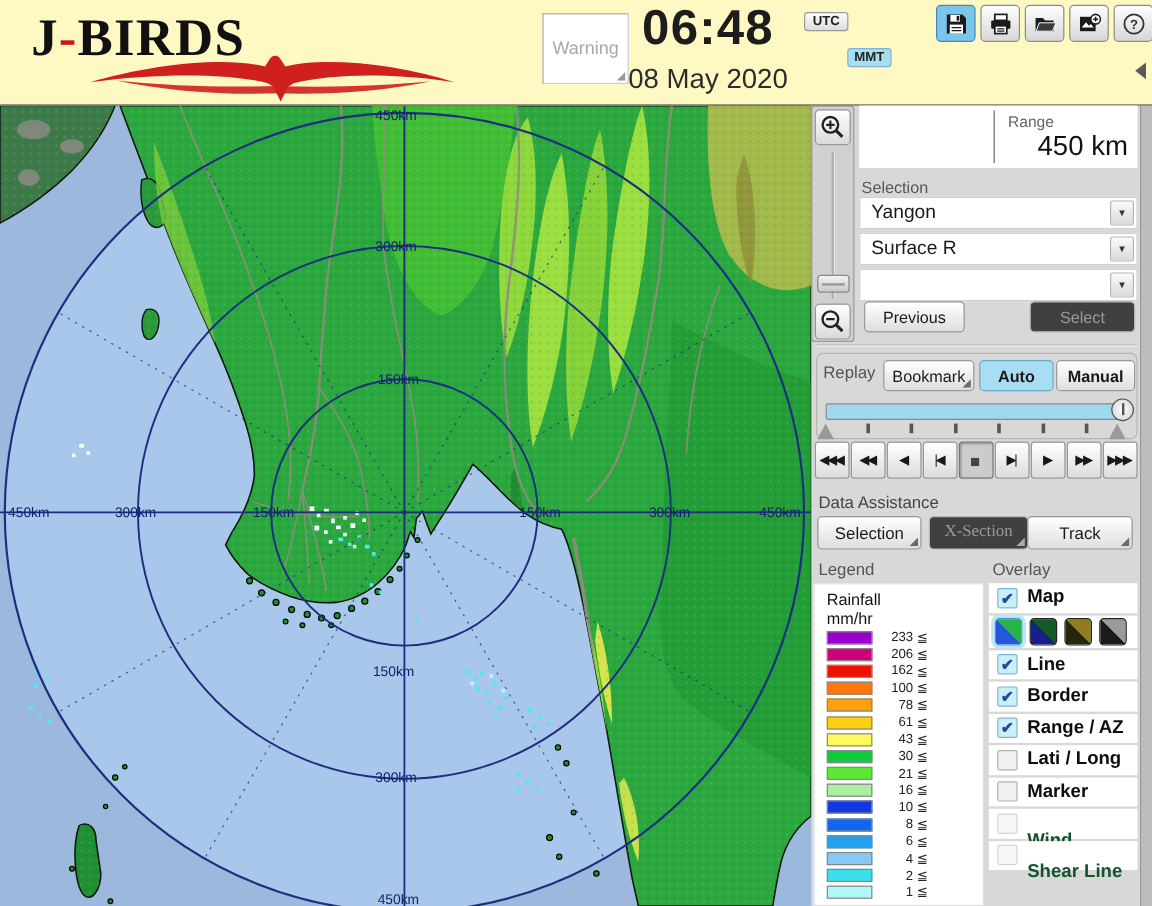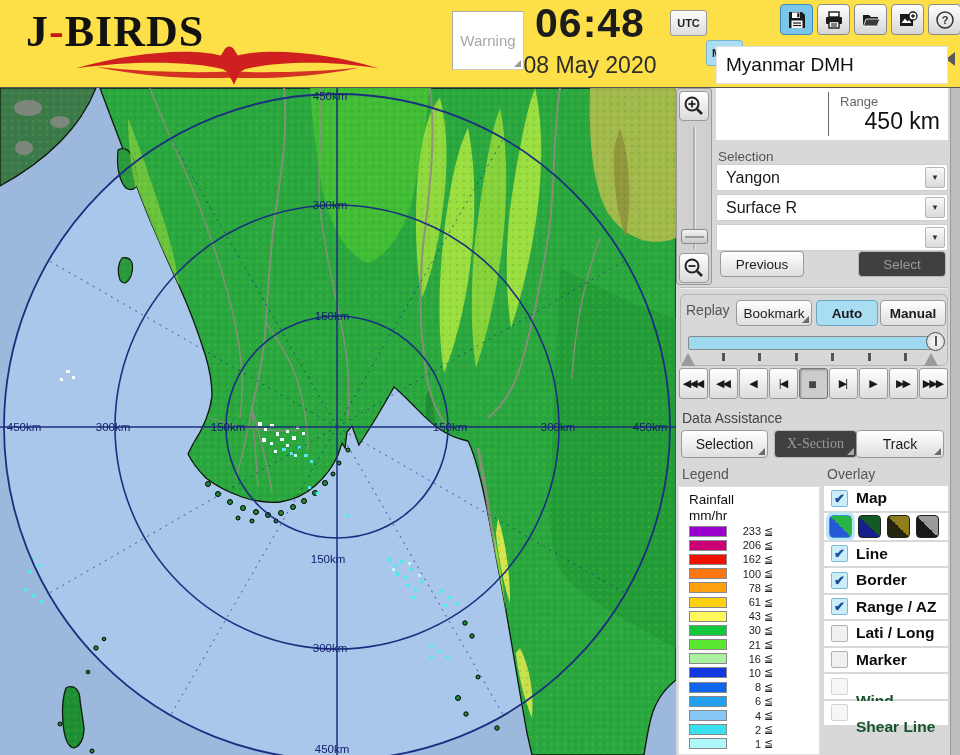--- a/index.html
+++ b/index.html
@@ -1,42 +1,42 @@
 <!DOCTYPE html>
 <html><head>
 <meta charset="utf-8">
 <style>
   * { box-sizing: border-box; margin: 0; padding: 0; }
   body { background:#888; font-family:"Liberation Sans", sans-serif; }
   .app { position:relative; width:960px; height:755px; background:#d8d8d8; overflow:hidden;
          font-family:"Liberation Sans", sans-serif; }
 
   
-  .header { position:absolute; left:0; top:0; width:960px; height:88px; background:#fde047;
+  .header { position:absolute; left:0; top:0; width:960px; height:88px; background:#fef9c3;
             border-bottom:1px solid #555; z-index:5; }
   .logo { position:absolute; left:14px; top:4px; width:420px; height:80px; }
   .logo-line1 { position:absolute; left:12px; top:2px; white-space:nowrap; }
   .logo-title { font-family:"Liberation Serif", serif; font-weight:bold; font-size:44px;
                 color:#111; letter-spacing:1px; }
   .logo-title .hyph { color:#cc1616; }
   .logo-tags { position:absolute; left:242px; top:8px; color:#cc1616; font-weight:bold;
                font-size:14.5px; line-height:17px; white-space:nowrap; }
   .logo-tags .t2 { word-spacing:6px; }
   .eagle { position:absolute; left:8px; top:40px; width:410px; height:46px; }
 
   .warning-box { position:absolute; left:452px; top:11px; width:72px; height:59px; background:#fff;
                  border:1px solid #ccc; border-top-color:#aaa; border-left-color:#aaa;
                  color:#a8a8a8; font-size:15px; display:flex; align-items:center; justify-content:center; }
   .grip { position:absolute; right:2px; bottom:2px; width:0; height:0;
           border-left:7px solid transparent; border-bottom:7px solid #6a6a6a; }
   .clock-time { position:absolute; left:512px; top:0px; width:156px; height:52px; text-align:center;
                 font-size:41px; font-weight:bold; color:#1c1c1c; letter-spacing:1px; }
   .clock-date { position:absolute; left:500px; top:52px; width:180px; height:30px; text-align:center;
                 font-size:23px; color:#2c2c2c; }
-  .tz { position:absolute; left:670px; width:37px; height:26px; border:1px solid #999; border-radius:3px;
+  .tz { position:absolute; left:670px; width:37px; height:16px; border:1px solid #999; border-radius:3px;
         font-size:11px; font-weight:bold; color:#222; display:flex; align-items:center; justify-content:center;
         background:linear-gradient(#fdfdfd,#dcdcdc); }
   .tz.utc { top:10px; }
   .tz.mmt { top:40px; background:#a9ddf1; border-color:#7fb4cf;margin-left:36px; }
 
   .toolbar { position:absolute; left:780px; top:4px; display:flex; gap:4px; }
   .tool-btn { width:33px; height:31px; border:1px solid #8a8a8a; border-radius:4px;
               background:linear-gradient(#fefefe,#d6d6d6); display:flex; align-items:center; justify-content:center; }
   .tool-btn.active { background:#7cc5ea; border-color:#3f8cba; }
   .collapse-arrow { position:absolute; left:946px; top:52px; width:0; height:0;
@@ -421,23 +421,20 @@
           <text x="10" y="14" text-anchor="middle" font-size="11" font-weight="bold" fill="#333" font-family="Liberation Sans, sans-serif">?</text>
         </svg>
       </div>
     </div>
     <div class="collapse-arrow"></div>
   </div>
 
   <div class="right-strip"></div>
   <div class="hsep-top"></div>
 
-  <div class="station-box">
-    <span>Myanmar DMH</span>
-  </div>
 
   <div class="range-box">
     <div class="range-div"></div>
     <div class="range-label">Range</div>
     <div class="range-value">450 km</div>
   </div>
 
   <div class="sec-label" style="left:718px; top:149px;">Selection</div>
 
   <div class="dd" style="top:164px;">

